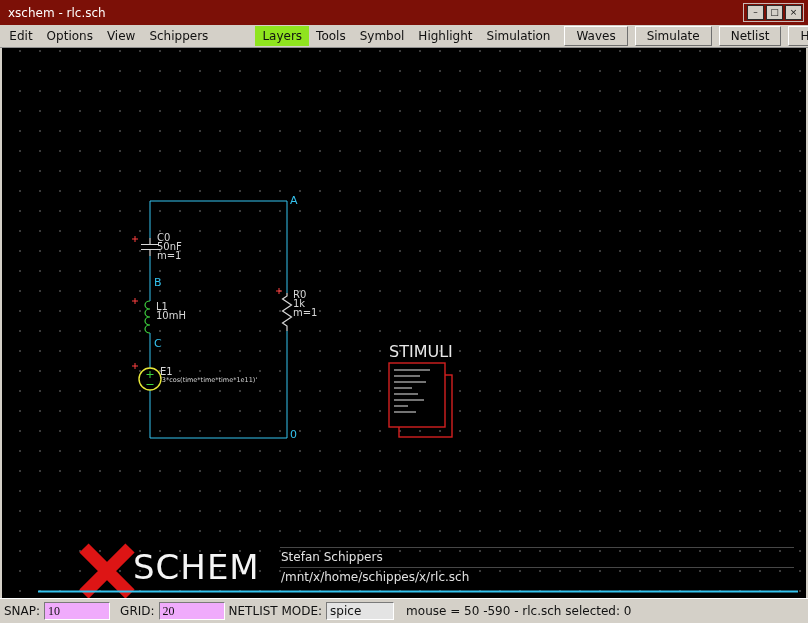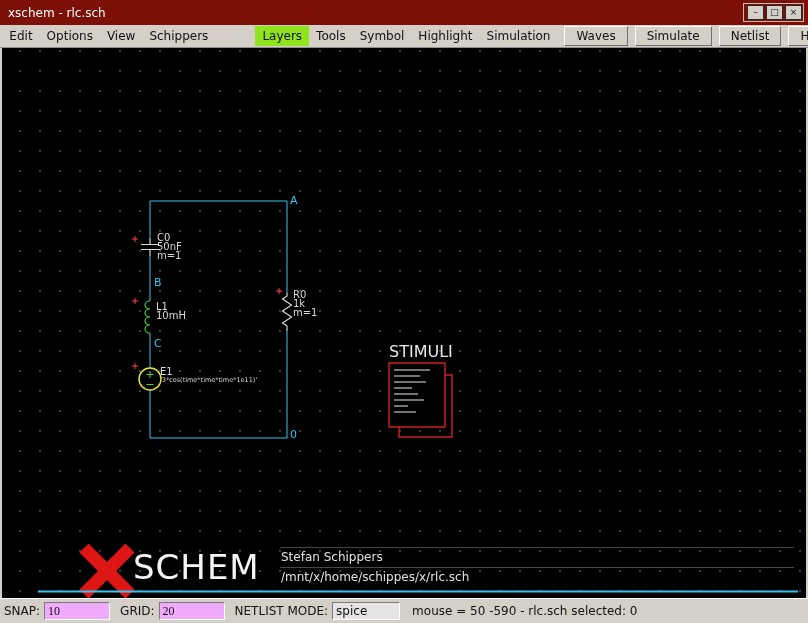--- a/index.html
+++ b/index.html
@@ -146,18 +146,18 @@
     <span class="logo-text">SCHEM</span>
     <span class="footer-text" style="left:279px;top:502px">Stefan Schippers</span>
     <span class="footer-text" style="left:279px;top:522px">/mnt/x/home/schippes/x/rlc.sch</span>
   </div>
 
   <div class="statusbar">
     <span>SNAP:</span>
     <input class="entry green" readonly="" value="10" style="">
     <span style="margin-left:6px">GRID:</span>
     <input class="entry green" readonly="" value="20" style="">
-    <span style="margin-left:6px">NETLIST MODE:</span>
+    <span style="">NETLIST MODE:</span>
     <input class="entry gray" readonly="" value="spice" style="">
     <span class="status-text">mouse = 50 -590 - rlc.sch  selected: 0</span>
   </div>
 
 </div>
 
 </body></html>

